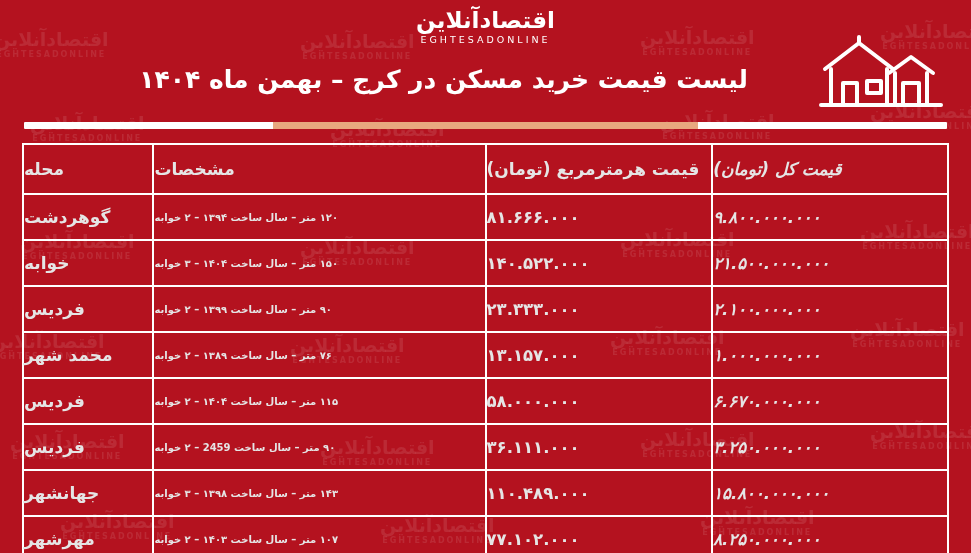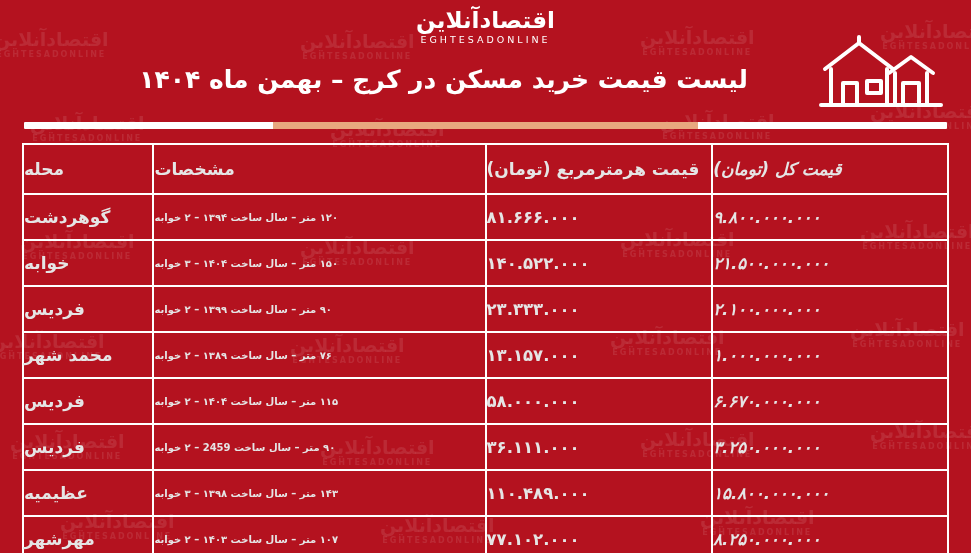--- a/index.html
+++ b/index.html
@@ -248,21 +248,21 @@
         <tr>
           <td class="col-total">۳.۲۵۰.۰۰۰.۰۰۰</td>
           <td class="col-permet">۳۶.۱۱۱.۰۰۰</td>
           <td class="col-spec spec">۹۰ متر – سال ساخت 2459 – ۲ خوابه</td>
           <td class="col-hood hood">فردیس</td>
         </tr>
         <tr>
           <td class="col-total">۱۵.۸۰۰.۰۰۰.۰۰۰</td>
           <td class="col-permet">۱۱۰.۴۸۹.۰۰۰</td>
           <td class="col-spec spec">۱۴۳ متر – سال ساخت ۱۳۹۸ – ۳ خوابه</td>
-          <td class="col-hood hood">عظیمیه</td>
+          <td class="col-hood hood">جهانشهر</td>
         </tr>
         <tr>
           <td class="col-total">۸.۲۵۰.۰۰۰.۰۰۰</td>
           <td class="col-permet">۷۷.۱۰۲.۰۰۰</td>
           <td class="col-spec spec">۱۰۷ متر – سال ساخت ۱۴۰۳ – ۲ خوابه</td>
           <td class="col-hood hood">مهرشهر</td>
         </tr>
       </tbody>
   </table>
 </div>

